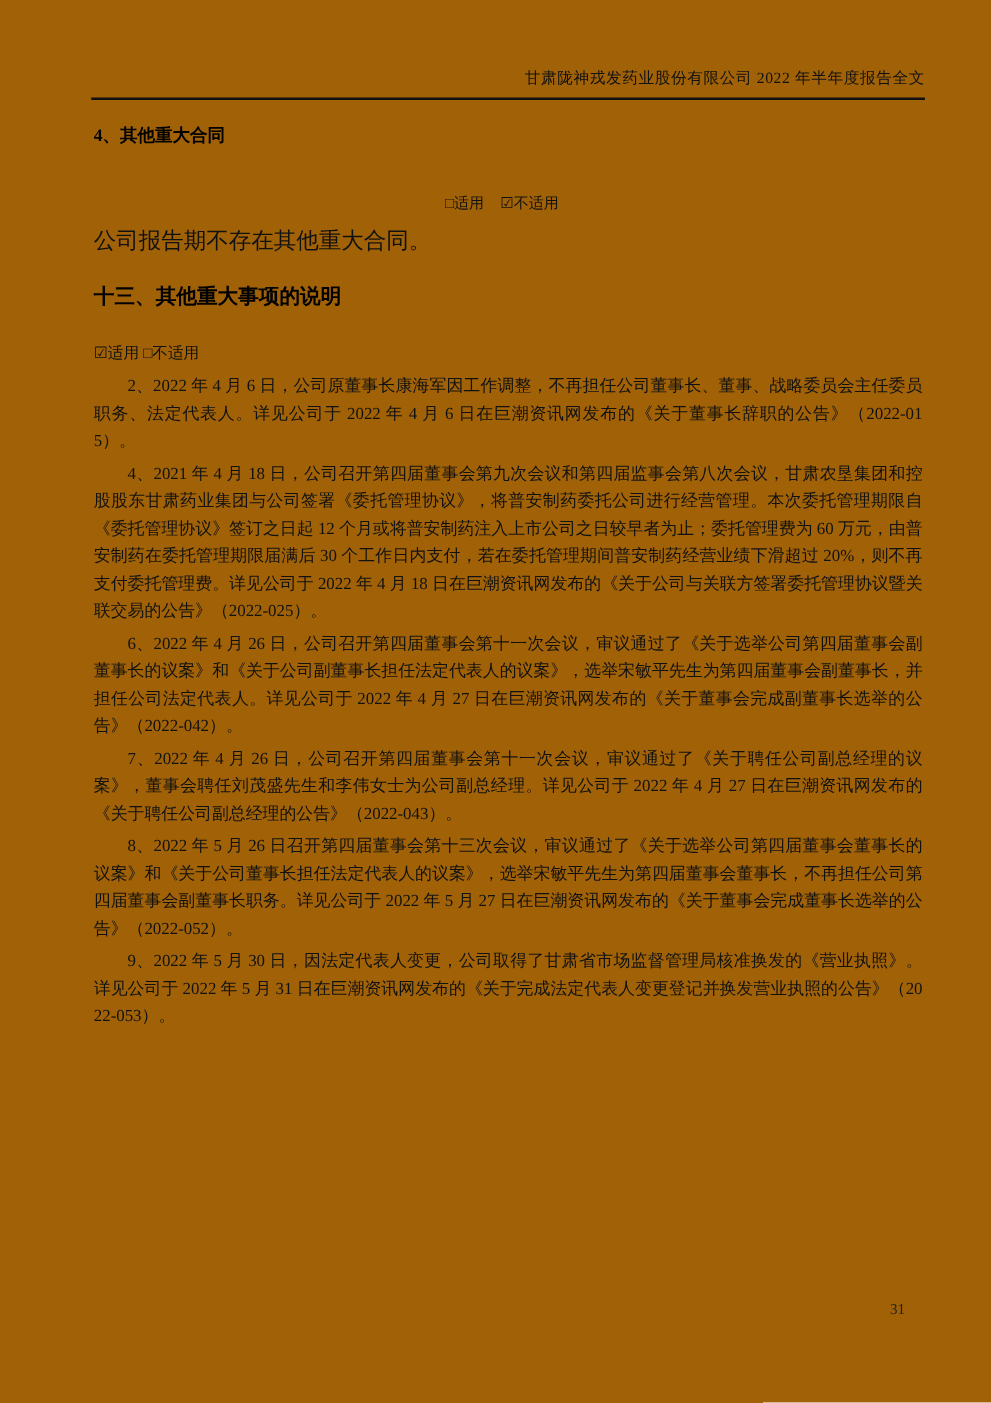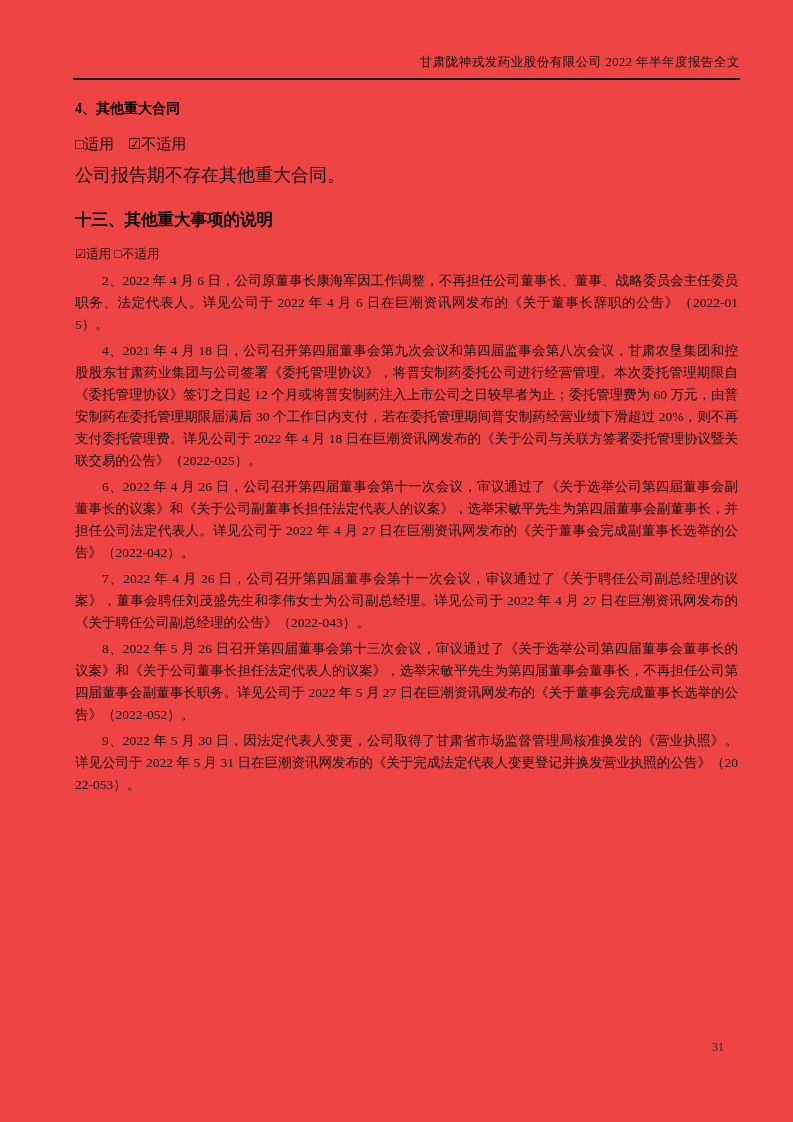--- a/index.html
+++ b/index.html
@@ -4,21 +4,21 @@
 <style>
   html, body {
     margin: 0;
     padding: 0;
     background: #ffffff;
   }
   .page {
     position: relative;
     width: 793px;
     height: 1122px;
-    background: #ef4444;
+    background: #a16207;
     color: #1a1a1a;
     font-family: "Liberation Serif", "DejaVu Serif", serif;
     overflow: hidden;
     box-sizing: border-box;
   }
   .page-header {
     position: absolute;
     top: 54px;
     left: 73px;
     right: 53px;
@@ -43,34 +43,35 @@
     font-family: "Liberation Serif", "DejaVu Serif", serif;
   }
   .h-main {
     font-size: 16.5px;
     font-weight: bold;
     margin: 22px 0 0 0;
     color: #000;
     font-family: "Liberation Serif", "DejaVu Serif", serif;
   }
   .check-row {
-    margin-top: 17px;
-    font-size: 15px;
+    margin-top: 36px;
+    font-size: 12px;
     color: #111;
+    text-align: center;
   }
   .check-row .opt {
     margin-right: 10px;
   }
   .plain-line {
     margin-top: 9px;
     font-size: 18px;
     color: #111;
   }
   .check-row-2 {
-    margin-top: 15px;
+    margin-top: 26px;
     font-size: 12.5px;
     color: #111;
   }
   .paragraphs {
     margin-top: 7px;
   }
   .paragraphs p {
     margin: 4px 0 0 0;
     font-size: 13.5px;
     line-height: 22px;

